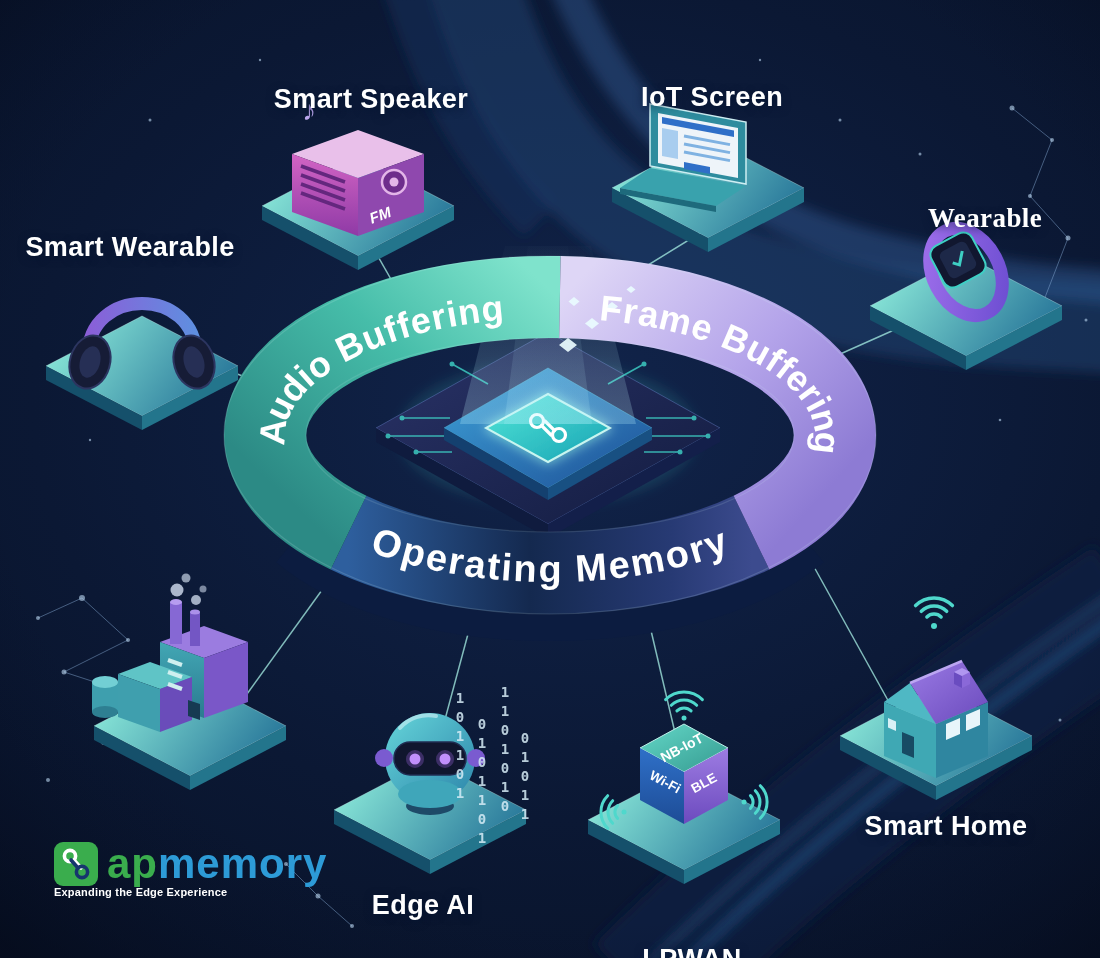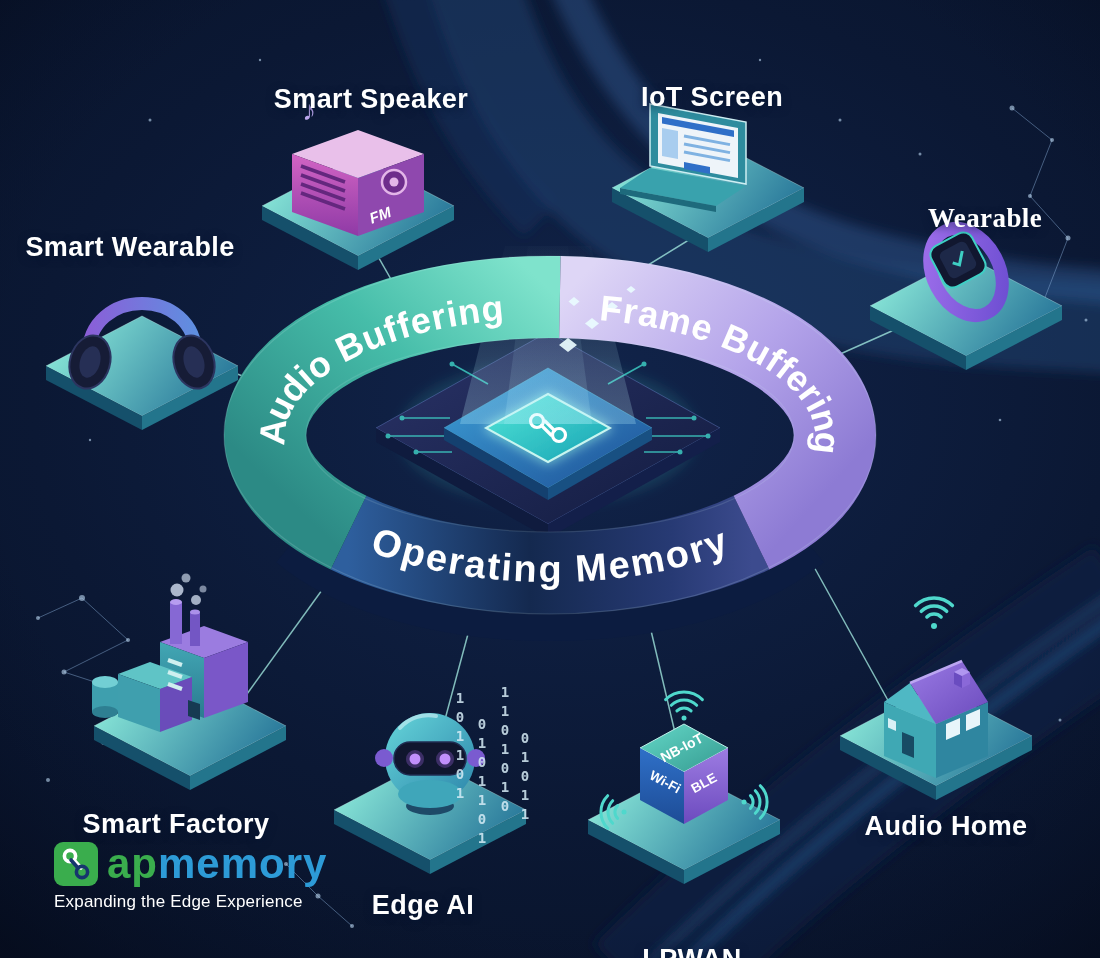--- a/index.html
+++ b/index.html
@@ -19,21 +19,21 @@
   .binary-col {
     position:absolute; writing-mode:vertical-rl; text-orientation:upright;
     font-family:"DejaVu Sans Mono", monospace; font-size:14px; font-weight:bold;
     color:#d6ecf6; opacity:.85; letter-spacing:3px;
   }
   .brand { position:absolute; left:54px; top:842px; }
   .brand-row { display:flex; align-items:flex-start; gap:9px; }
   .brand-name { font-size:42px; font-weight:bold; letter-spacing:1px; line-height:44px; }
   .brand-ap { color:#3aad4d; }
   .brand-memory { color:#2d9bd7; }
-  .brand-tagline { margin-top:6px; color:#ffffff; font-weight:normal; font-size:17px; letter-spacing:.2px; }
+  .brand-tagline { color:#ffffff; font-weight:bold; font-size:11px; letter-spacing:.2px; }
 </style>
 </head>
 <body>
 
 <div class="stage">
 
 <svg class="scene" width="1100" height="958" viewBox="0 0 1100 958">
   <defs>
     <filter id="softBlur" x="-30%" y="-30%" width="160%" height="160%">
           <feGaussianBlur stdDeviation="6"></feGaussianBlur>
@@ -393,24 +393,23 @@
       <path d="M -14.7,-124.7 A 18 18 0 0 1 10.7,-124.7"></path>
       <path d="M -20.4,-130.4 A 26 26 0 0 1 16.4,-130.4"></path>
     </g>
   </g>
 </svg>
 
 <div class="device-label" style="left:371px; top:84px;">Smart Speaker</div>
 <div class="device-label" style="left:712px; top:63px;margin-top:19px;">IoT Screen</div>
 <div class="device-label" style="left:985px; top:203px;font-family:Liberation Serif, serif;">Wearable</div>
 <div class="device-label" style="left:130px; top:232px;">Smart Wearable</div>
-<div class="device-label" style="left:176px; top:809px;">Smart Factory</div>
 <div class="device-label" style="left:423px; top:890px;">Edge AI</div>
 <div class="device-label" style="left:692px; top:944px;text-decoration:underline;">LPWAN</div>
-<div class="device-label" style="left:946px; top:811px;">Audio Home</div>
+<div class="device-label" style="left:946px; top:811px;">Smart Home</div>
 
 <div class="binary-col" style="left:452px; top:690px;">101101</div>
 <div class="binary-col" style="left:474px; top:716px;">0101101</div>
 <div class="binary-col" style="left:497px; top:684px;">1101010</div>
 <div class="binary-col" style="left:517px; top:730px;">01011</div>
 
 <div class="brand">
   <div class="brand-row">
     <svg width="44" height="44" viewBox="0 0 44 44">
       <rect width="44" height="44" rx="9" fill="#3aad4d"></rect>

